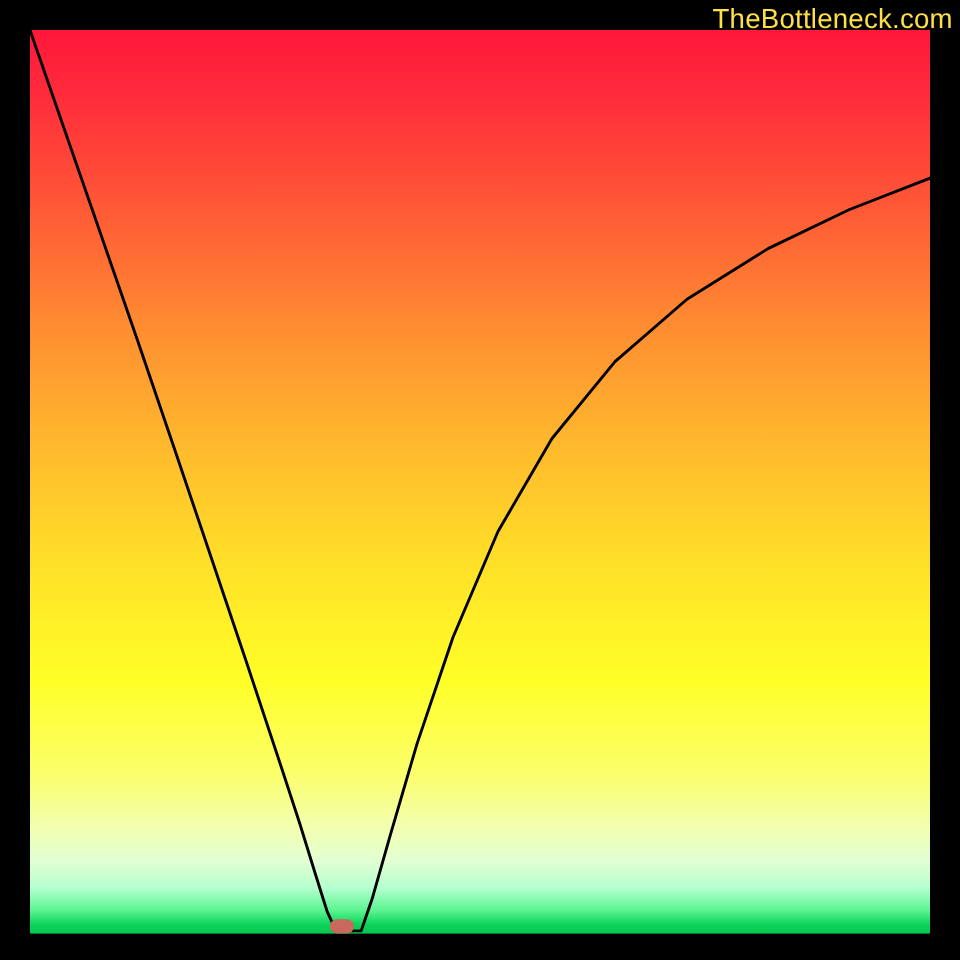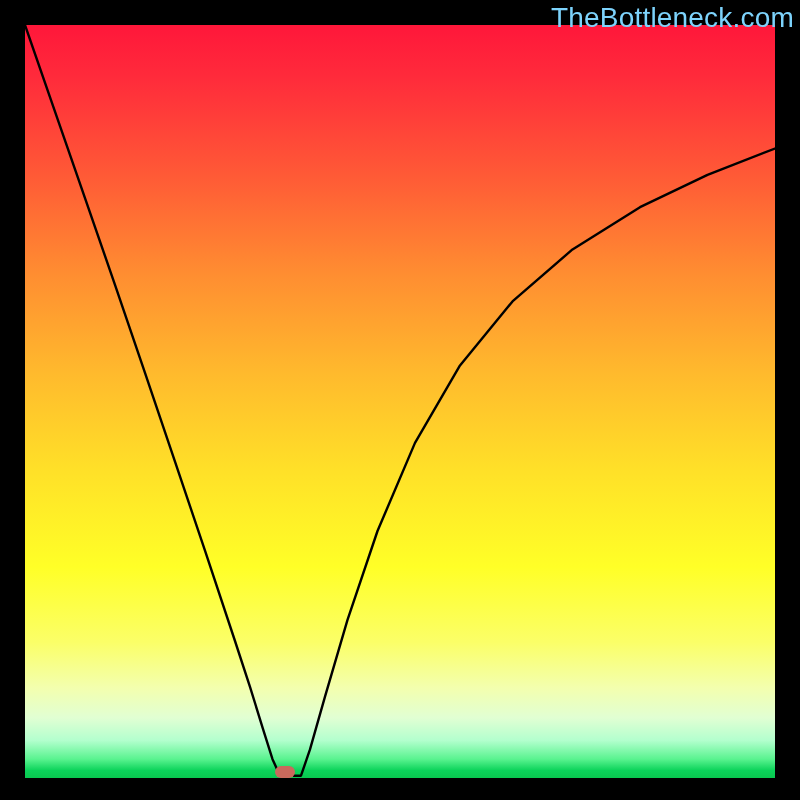--- a/index.html
+++ b/index.html
@@ -31,22 +31,22 @@
       #b3ffce 95%,
       #59f38f 97.5%,
       #0bd35a 99%,
       #09c74f 100%
     );
   }
   .watermark {
     position: absolute;
     top: 2px;
     right: 6px;
-    color: #7dd3fc;
-    font-size: 28px;
+    color: #fde047;
+    font-size: 23px;
     letter-spacing: 0.2px;
     font-weight: 500;
   }
   svg.curve {
     position: absolute;
     left: 0;
     top: 0;
     width: 750px;
     height: 753px;
     pointer-events: none;

